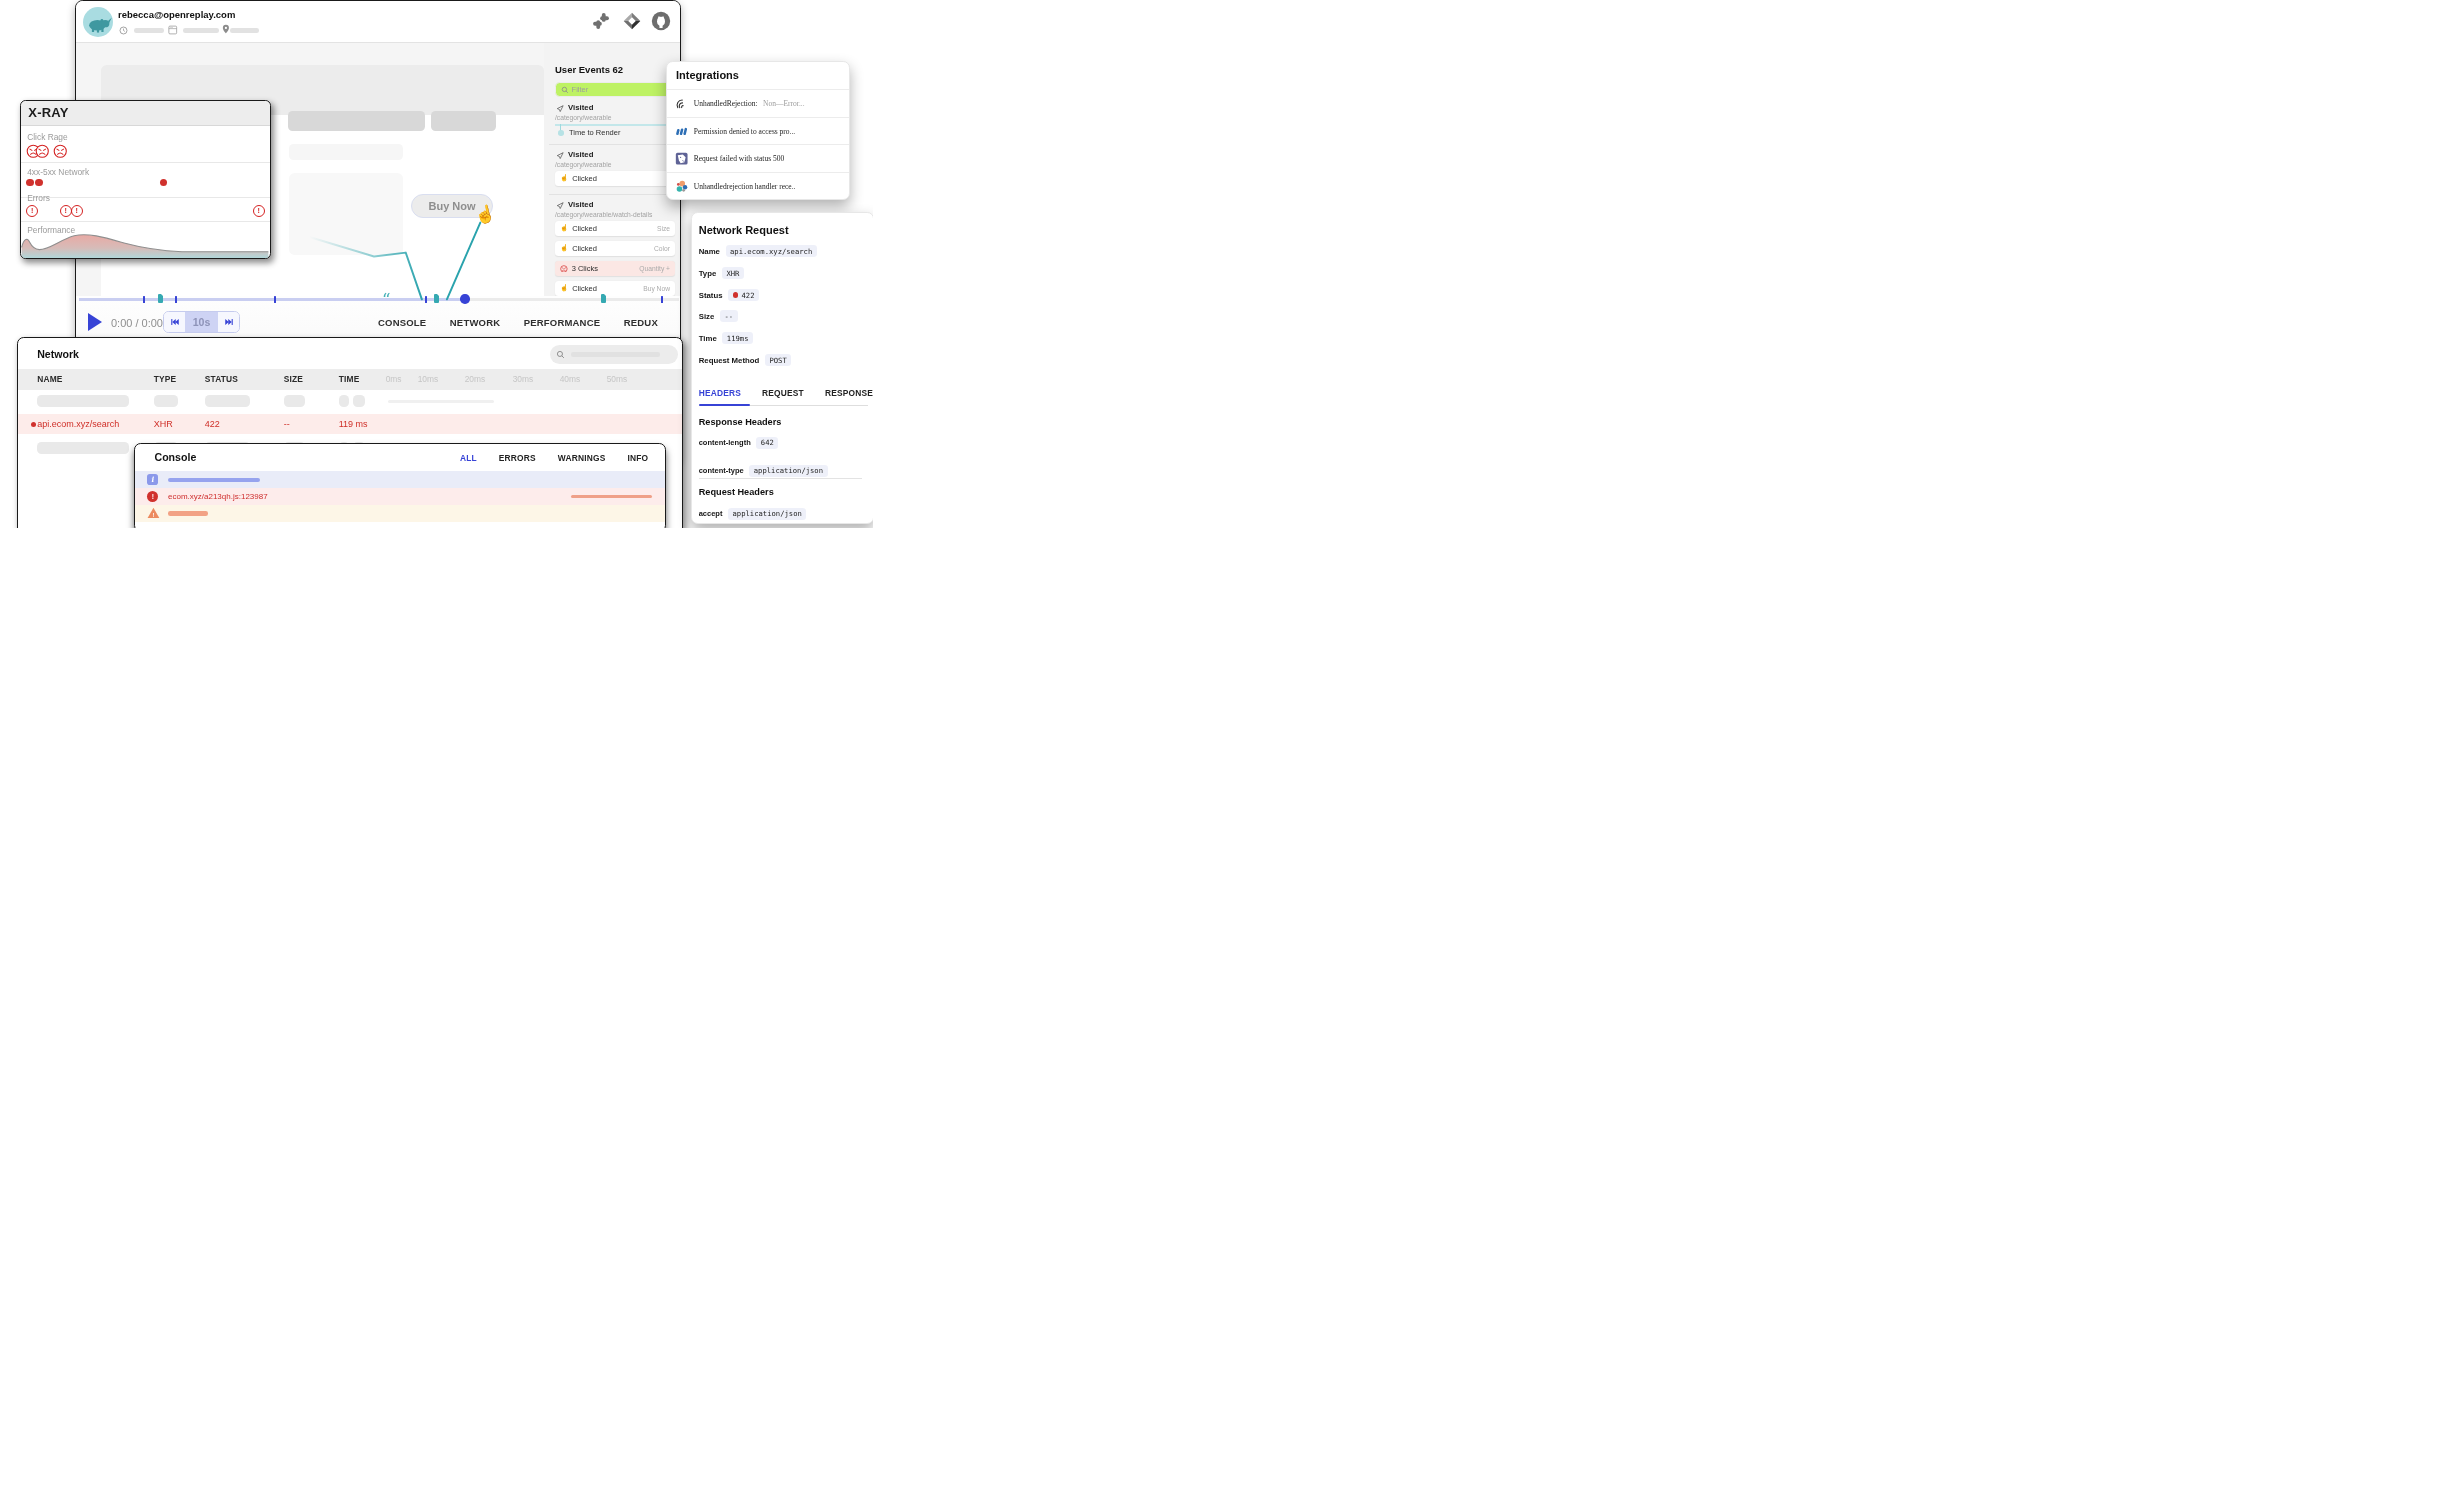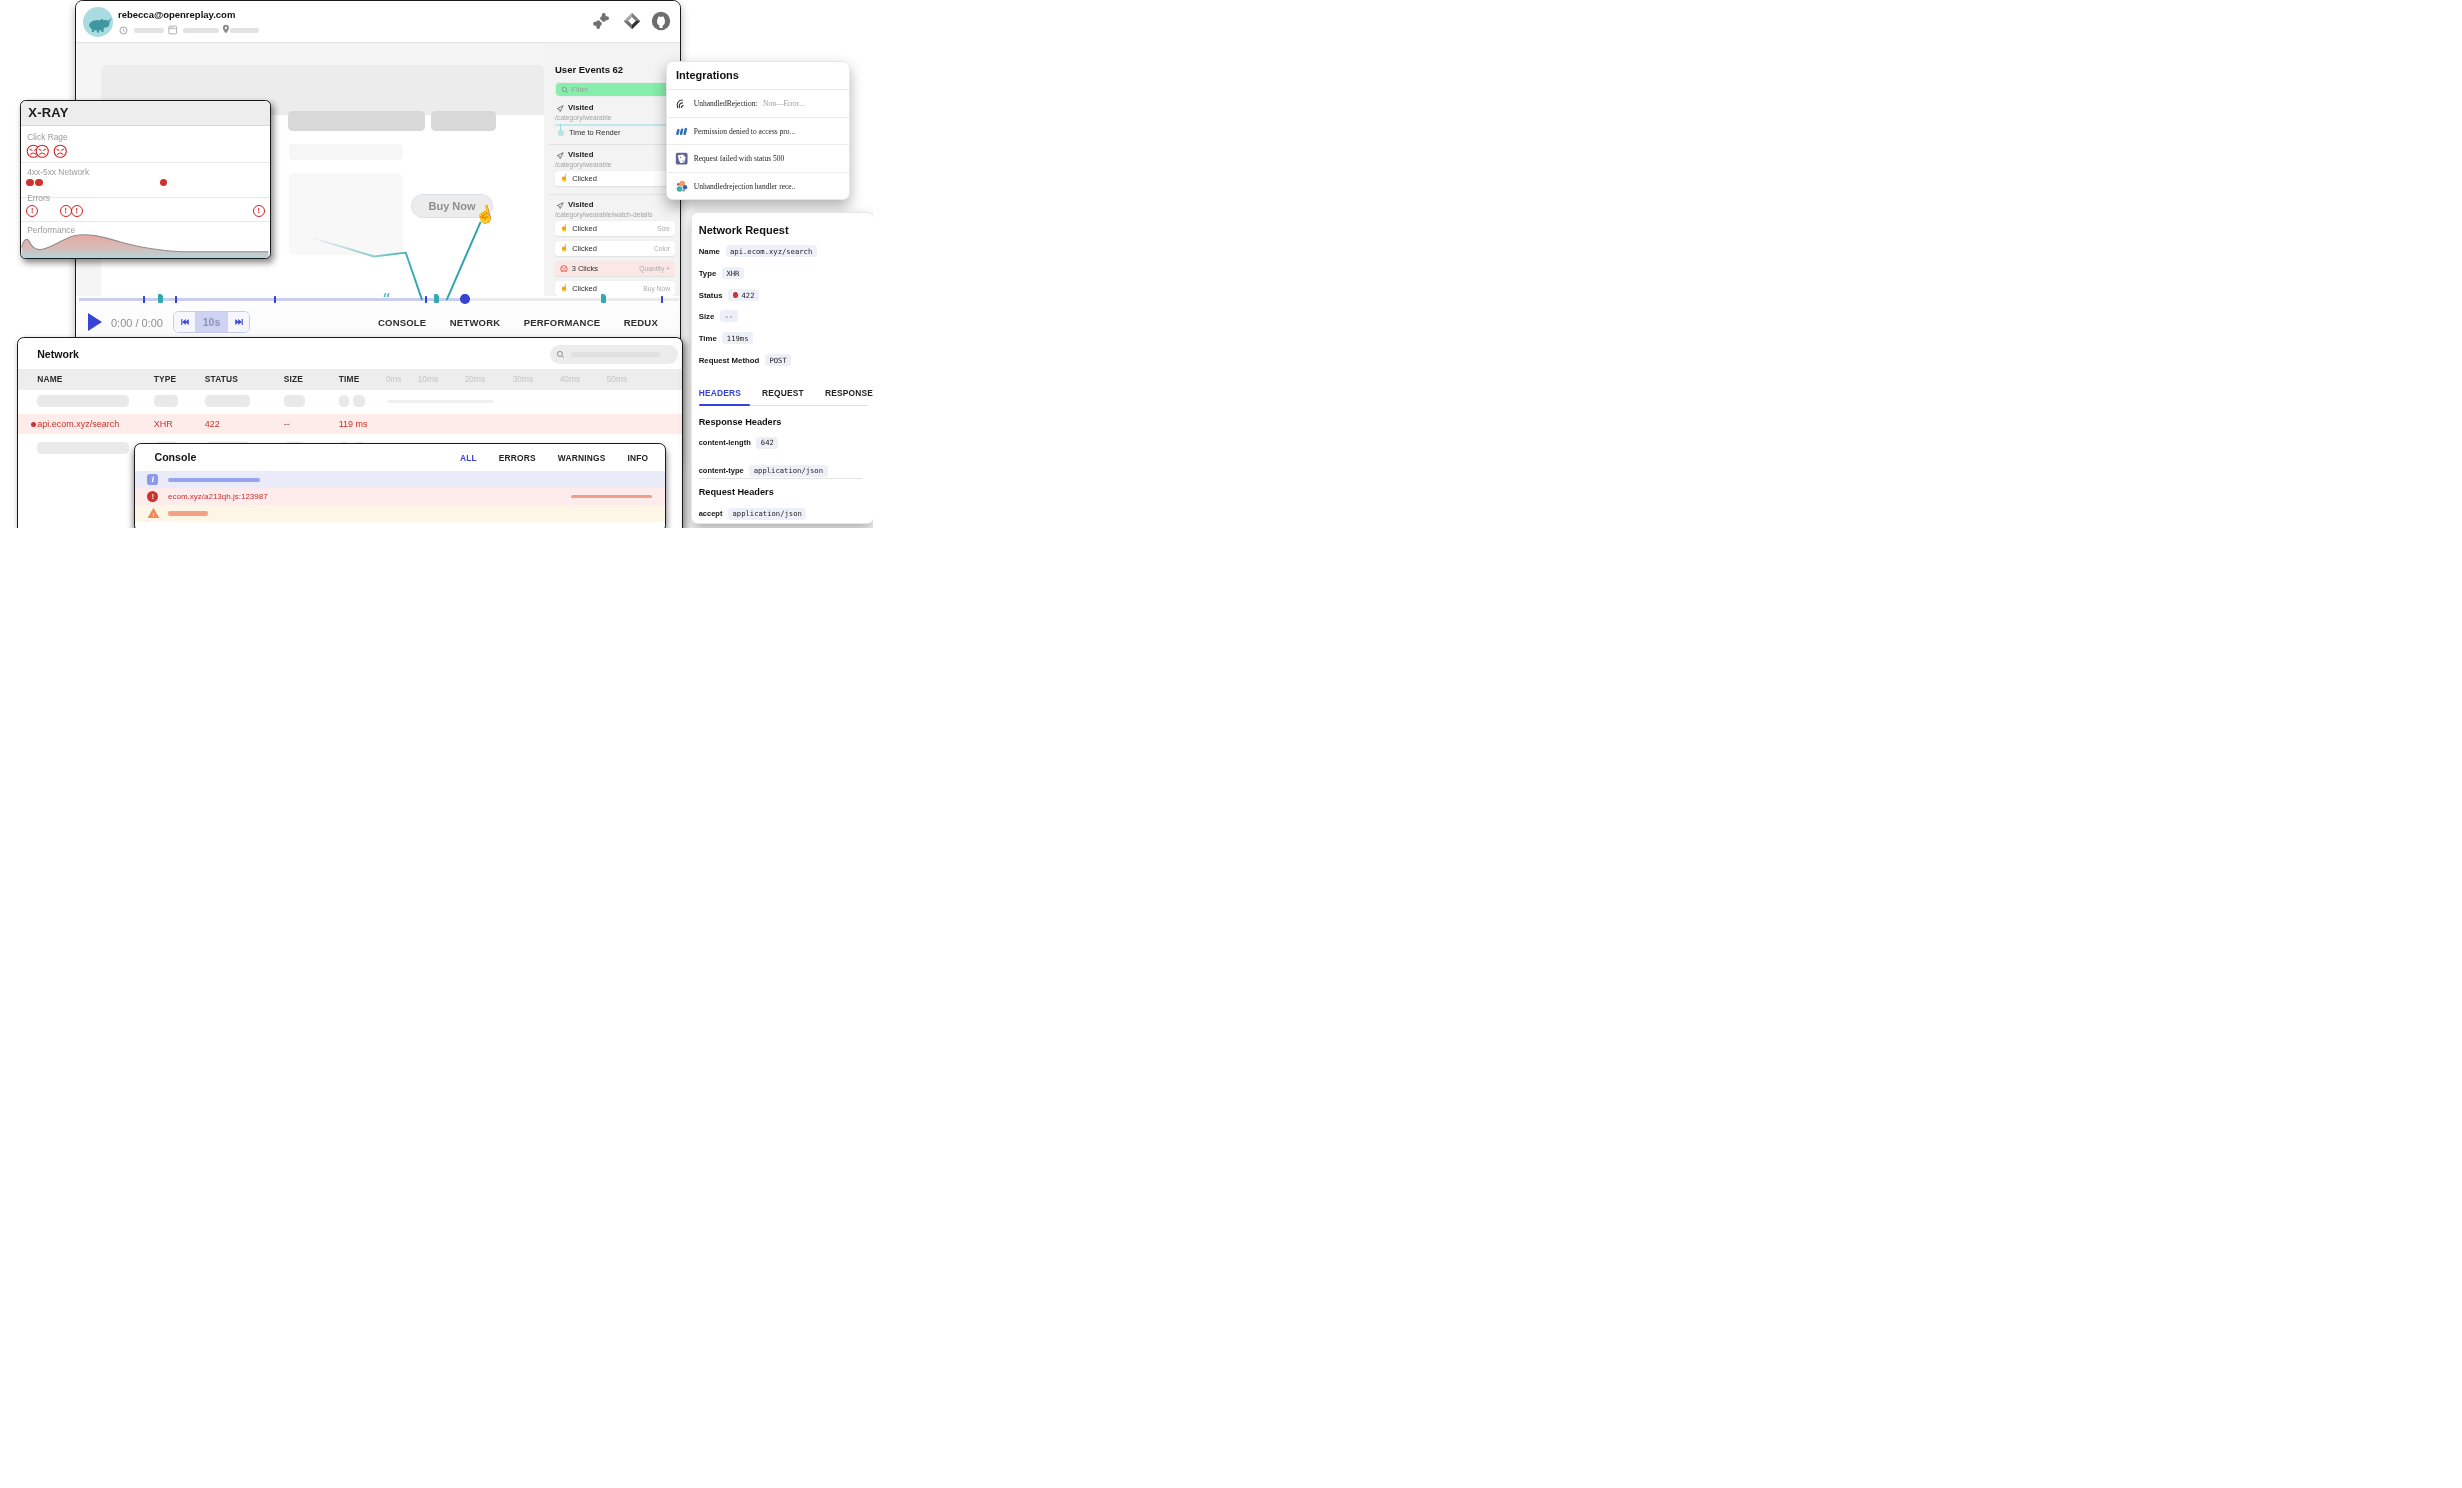--- a/index.html
+++ b/index.html
@@ -21,21 +21,21 @@
   .meta-bar{position:absolute;height:4.5px;background:#e2e2e2;border-radius:2.2px}
   .page{position:absolute;left:0;top:42px;width:100%;height:421px;background:#f5f5f5}
   .hero{position:absolute;left:25px;top:22px;width:443px;height:50px;background:#ececec;border-radius:5.6px 5.6px 0 0}
   .content{position:absolute;left:25px;top:72px;width:443px;height:182px;background:#fff}
   .sidebar{position:absolute;left:468px;top:0;width:138px;height:253px;background:#f3f3f3}
   .buy{position:absolute;left:335px;top:151px;width:82px;height:24px;background:#ececec;border:1.1px solid #d9def0;
     border-radius:12.3px;color:#8e8e8e;font-size:11px;font-weight:700;display:flex;align-items:center;justify-content:center;z-index:2}
   .cursor{position:absolute;z-index:6;font-size:16.7px;color:#141414;transform:rotate(-12deg);line-height:1}
   
   .se-title{font-size:9.5px;font-weight:700;color:#131313}
-  .filter{position:absolute;background:#86efac;border-radius:4.5px;display:flex;align-items:center;gap:3.3px;padding:0 4.5px;border:0.6px solid #ececec}
+  .filter{position:absolute;background:#bef264;border-radius:4.5px;display:flex;align-items:center;gap:3.3px;padding:0 4.5px;border:0.6px solid #ececec}
   .filter input{border:0;outline:0;background:transparent;font-size:7.5px;color:#444;width:84px;font-family:"Liberation Sans",sans-serif}
   .filter input::placeholder{color:#9e9e9e}
   .ev-label{font-size:7.8px;font-weight:700;color:#222}
   .ev-path{font-size:6.7px;color:#a3a3a3}
   .ev-card{position:absolute;width:120px;height:15px;background:#fff;border-radius:3.3px;box-shadow:0 0.6px 1.1px rgba(0,0,0,.08);
     display:flex;align-items:center;padding:0 5px;gap:3.9px;font-size:7.5px;color:#2d2d2d}
   .ev-card .tgt{margin-left:auto;font-size:6.7px;color:#ababab}
   .ev-card.rage{background:#fbe7e4}
   .ev-div{position:absolute;height:0.6px;background:#e2e2e2}
   .hand{font-size:6.7px;color:#8a8a8a;line-height:1}
@@ -254,21 +254,21 @@
         <div class="tl-tick" style="left:349px;top:0"></div>
         <div class="tl-tick" style="left:585px;top:0"></div>
         <div class="tl-page" style="left:82px;top:-1.7px"></div>
         <div class="tl-page" style="left:358px;top:-1.7px"></div>
         <div class="tl-page" style="left:525px;top:-1.7px"></div>
         <span class="tl-quote" style="left:306px;top:1.1px">“</span>
         <div class="tl-head" style="left:384px;top:-1.7px"></div>
       </div>
       <div class="play-tri" style="left:12.3px;top:16.7px"></div>
       <div class="ptime" style="left:35px;top:20.6px">0:00 / 0:00</div>
-      <div class="skip-group" style="left:97px;top:14.5px">
+      <div class="skip-group" style="left:87px;top:14.5px">
         <div class="skip-btn">
           <svg width="10" height="10" viewBox="0 0 20 20">
             <rect x="2.5" y="4" width="2.2" height="12" rx="1" fill="#3743d6"></rect>
             <path d="M11.5 4 L4.5 10 l7 6 z" fill="#3743d6"></path>
             <path d="M17.5 4 L10.5 10 l7 6 z" fill="#3743d6"></path>
           </svg>
         </div>
         <div class="skip-mid">10s</div>
         <div class="skip-btn">
           <svg width="10" height="10" viewBox="0 0 20 20">

